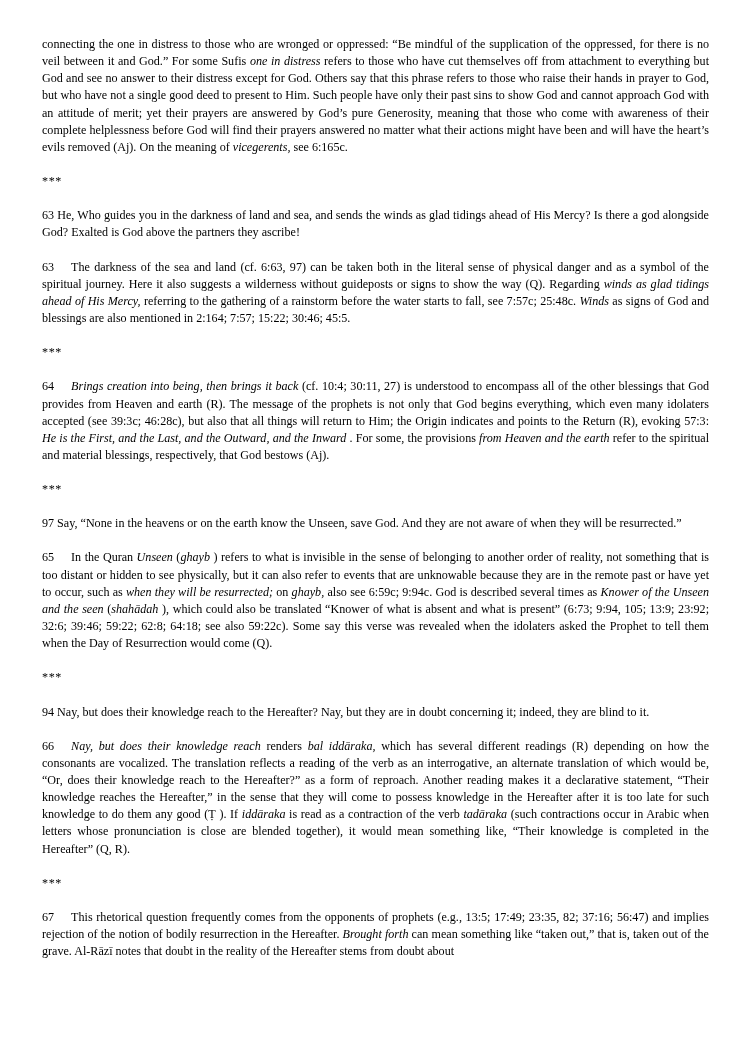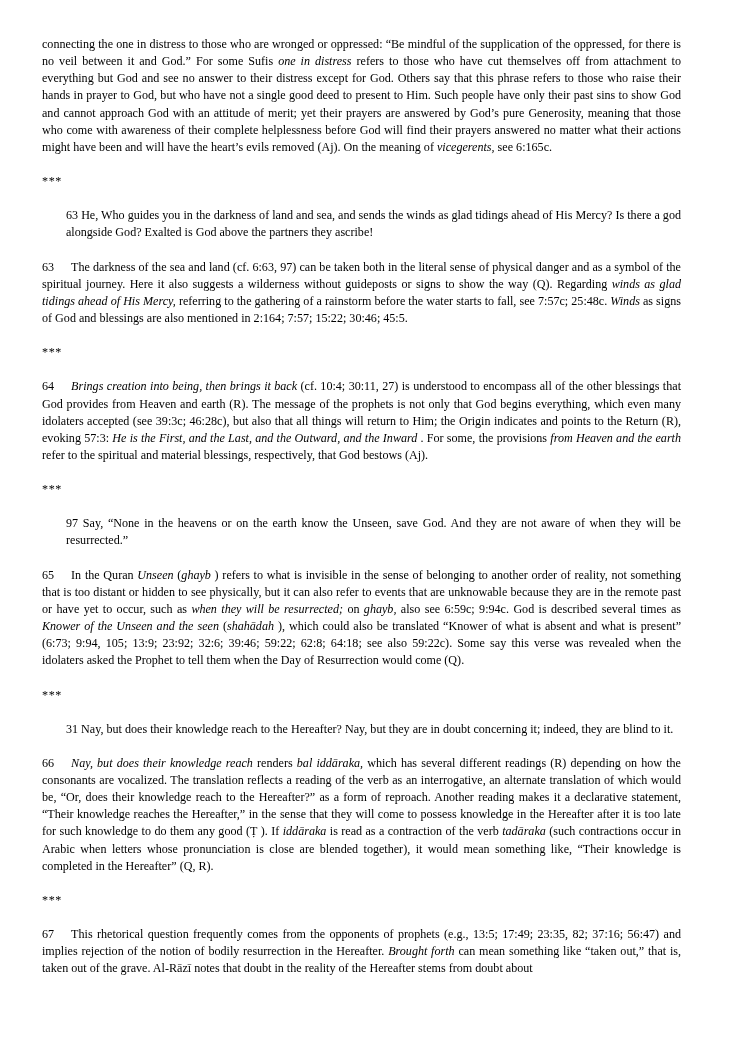--- a/index.html
+++ b/index.html
@@ -13,33 +13,32 @@
     font-family: "Liberation Serif", "DejaVu Serif", serif;
     color: #000000;
     overflow: hidden;
   }
   .page {
     position: relative;
     width: 749px;
     height: 1061px;
     background: #ffffff;
     box-sizing: border-box;
-    padding: 36px 68px 0 42px;
+    padding: 36px 40px 0 42px;
   }
   .block {
     font-size: 12.1px;
     line-height: 17.15px;
     text-align: justify;
     text-justify: inter-word;
     margin: 0;
     -webkit-font-smoothing: antialiased;
   }
   .verse {
     margin-bottom: 17px;
-    margin-left: 24px;
   }
   .commentary {
     margin-bottom: 17px;
   }
   .lead-top {
     margin-bottom: 17px;
   }
   .sep {
     font-size: 12.1px;
     line-height: 17.15px;
@@ -66,18 +65,18 @@
       <p class="block lead-top"><span>connecting the one in distress to those who are wronged or oppressed: “Be mindful of the supplication of the oppressed, for there is no veil between it and God.” For some Sufis </span><i class="it">one in distress</i><span> refers to those who have cut themselves off from attachment to everything but God and see no answer to their distress except for God. Others say that this phrase refers to those who raise their hands in prayer to God, but who have not a single good deed to present to Him. Such people have only their past sins to show God and cannot approach God with an attitude of merit; yet their prayers are answered by God’s pure Generosity, meaning that those who come with awareness of their complete helplessness before God will find their prayers answered no matter what their actions might have been and will have the heart’s evils removed (Aj). On the meaning of </span><i class="it">vicegerents,</i><span> see 6:165c.</span></p>
       <p class="sep">***</p>
       <p class="block verse"><span>63 He, Who guides you in the darkness of land and sea, and sends the winds as glad tidings ahead of His Mercy? Is there a god alongside God? Exalted is God above the partners they ascribe!</span></p>
       <p class="block commentary"><span class="cnum">63</span><span class="gap"></span><span>The darkness of the sea and land (cf. 6:63, 97) can be taken both in the literal sense of physical danger and as a symbol of the spiritual journey. Here it also suggests a wilderness without guideposts or signs to show the way (Q). Regarding </span><i class="it">winds as glad tidings ahead of His Mercy,</i><span> referring to the gathering of a rainstorm before the water starts to fall, see 7:57c; 25:48c. </span><i class="it">Winds</i><span> as signs of God and blessings are also mentioned in 2:164; 7:57; 15:22; 30:46; 45:5.</span></p>
       <p class="sep">***</p>
       <p class="block commentary"><span class="cnum">64</span><span class="gap"></span><i class="it">Brings creation into being, then brings it back</i><span> (cf. 10:4; 30:11, 27) is understood to encompass all of the other blessings that God provides from Heaven and earth (R). The message of the prophets is not only that God begins everything, which even many idolaters accepted (see 39:3c; 46:28c), but also that all things will return to Him; the Origin indicates and points to the Return (R), evoking 57:3: </span><i class="it">He is the First, and the Last, and the Outward, and the Inward</i><span> . For some, the provisions </span><i class="it">from Heaven and the earth</i><span> refer to the spiritual and material blessings, respectively, that God bestows (Aj).</span></p>
       <p class="sep">***</p>
       <p class="block verse"><span>97 Say, “None in the heavens or on the earth know the Unseen, save God. And they are not aware of when they will be resurrected.”</span></p>
       <p class="block commentary"><span class="cnum">65</span><span class="gap"></span><span>In the Quran </span><i class="it">Unseen</i><span> (</span><i class="it">ghayb</i><span> ) refers to what is invisible in the sense of belonging to another order of reality, not something that is too distant or hidden to see physically, but it can also refer to events that are unknowable because they are in the remote past or have yet to occur, such as </span><i class="it">when they will be resurrected;</i><span> on </span><i class="it">ghayb,</i><span> also see 6:59c; 9:94c. God is described several times as </span><i class="it">Knower of the Unseen and the seen</i><span> (</span><i class="it">shahādah</i><span> ), which could also be translated “Knower of what is absent and what is present” (6:73; 9:94, 105; 13:9; 23:92; 32:6; 39:46; 59:22; 62:8; 64:18; see also 59:22c). Some say this verse was revealed when the idolaters asked the Prophet to tell them when the Day of Resurrection would come (Q).</span></p>
       <p class="sep">***</p>
-      <p class="block verse"><span>31 Nay, but does their knowledge reach to the Hereafter? Nay, but they are in doubt concerning it; indeed, they are blind to it.</span></p>
+      <p class="block verse"><span>94 Nay, but does their knowledge reach to the Hereafter? Nay, but they are in doubt concerning it; indeed, they are blind to it.</span></p>
       <p class="block commentary"><span class="cnum">66</span><span class="gap"></span><i class="it">Nay, but does their knowledge reach</i><span> renders </span><i class="it">bal iddāraka,</i><span> which has several different readings (R) depending on how the consonants are vocalized. The translation reflects a reading of the verb as an interrogative, an alternate translation of which would be, “Or, does their knowledge reach to the Hereafter?” as a form of reproach. Another reading makes it a declarative statement, “Their knowledge reaches the Hereafter,” in the sense that they will come to possess knowledge in the Hereafter after it is too late for such knowledge to do them any good (Ṭ ). If </span><i class="it">iddāraka</i><span> is read as a contraction of the verb </span><i class="it">tadāraka</i><span> (such contractions occur in Arabic when letters whose pronunciation is close are blended together), it would mean something like, “Their knowledge is completed in the Hereafter” (Q, R).</span></p>
       <p class="sep">***</p>
       <p class="block commentary"><span class="cnum">67</span><span class="gap"></span><span>This rhetorical question frequently comes from the opponents of prophets (e.g., 13:5; 17:49; 23:35, 82; 37:16; 56:47) and implies rejection of the notion of bodily resurrection in the Hereafter. </span><i class="it">Brought forth</i><span> can mean something like “taken out,” that is, taken out of the grave. Al-Rāzī notes that doubt in the reality of the Hereafter stems from doubt about</span></p>
     </div>
 </div>
 
 </body></html>

